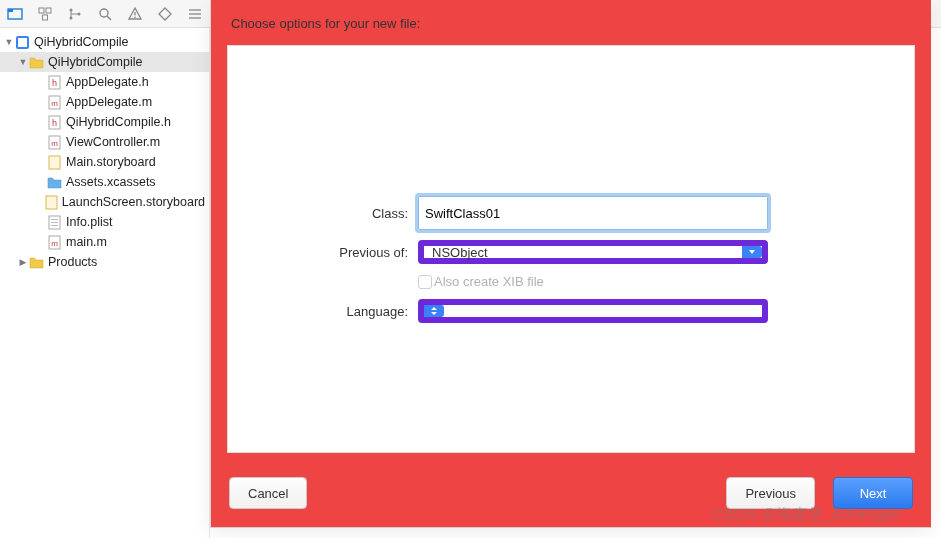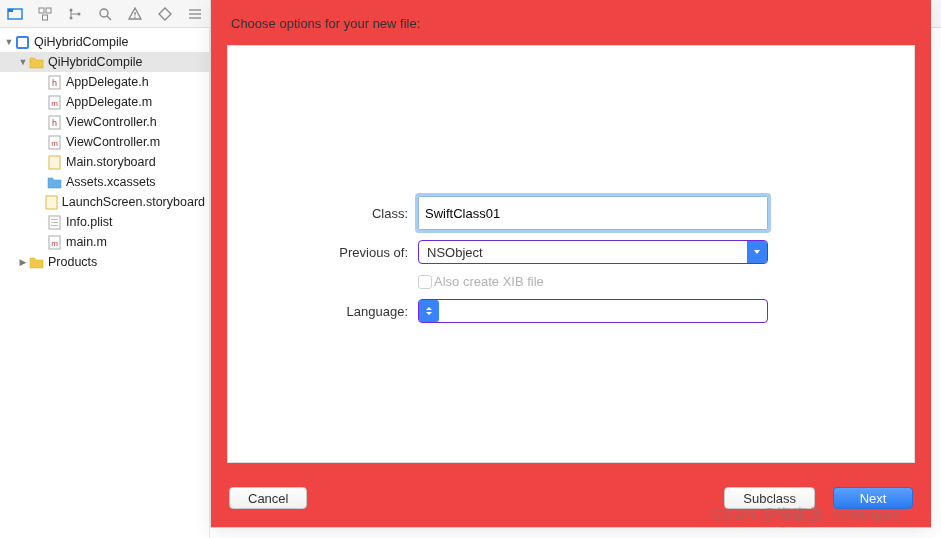--- a/index.html
+++ b/index.html
@@ -21,30 +21,30 @@
     .d2 { padding-left: 36px; }
 
     .sheet { position: absolute; top: 0; left: 210px; right: 10px; bottom: 10px; background: #ef4444; border-left: 1px solid #d8d8d8; border-bottom: 1px solid #d0d0d0; box-shadow: 0 4px 20px rgba(0,0,0,.08); display: flex; flex-direction: column; }
     .sheet-head { padding: 16px 20px 10px; font-size: 13px; color: #333; }
     .sheet-body { flex: 1; border: 1px solid #dcdcdc; margin: 4px 16px 12px; background: #fff; position: relative; }
     .form { position: absolute; top: 150px; left: 0; right: 0; padding: 0 30px; }
     .row { display: flex; align-items: center; margin-bottom: 10px; }
     .row .lab { width: 160px; text-align: right; padding-right: 10px; font-size: 13px; color: #333; }
     .row .ctrl { flex: 1; max-width: 350px; }
     .txtinput { width: 100%; height: 34px; padding: 2px 6px; font-size: 13px; border: 1px solid #8fb9e6; outline: 3px solid #a9cef2; outline-offset: 0; border-radius: 1px; }
-    .combo { width: 100%; height: 24px; display: flex; align-items: center; border: 1px solid #6d28d9; border-radius: 4px; background: #fff; position: relative; }
+    .combo { width: 100%; height: 24px; display: flex; align-items: center; border: 6px solid #6d28d9; border-radius: 4px; background: #fff; position: relative; }
     .combo .ctxt { flex: 1; padding: 0 8px; font-size: 13px; }
     .combo .cbtn { width: 20px; height: 100%; background: #3a82f7; border-radius: 0 3px 3px 0; display: flex; align-items: center; justify-content: center; }
     .combo .cbtn svg { fill: #fff; }
     .chkrow { display: flex; align-items: center; gap: 2px; color: #b2b2b2; font-size: 13px; }
     .chkbox { width: 14px; height: 14px; border: 1px solid #d0d0d0; border-radius: 3px; }
 
     .sheet-foot { display: flex; padding: 12px 18px 18px; gap: 10px; }
     .sheet-foot .spacer { flex: 1; }
-    .btn { height: 22px; padding: 0 18px; font-size: 13px; border-radius: 4px; border: 1px solid #c8c8c8; background: linear-gradient(#fdfdfd, #f1f1f1); display: flex; align-items: center; justify-content: center; cursor: default; }
+    .btn { height: 32px; padding: 0 18px; font-size: 13px; border-radius: 4px; border: 1px solid #c8c8c8; background: linear-gradient(#fdfdfd, #f1f1f1); display: flex; align-items: center; justify-content: center; cursor: default; }
     .btn.primary { background: linear-gradient(#5aa0ff, #2a7aef); border-color: #2a6fd6; color: #fff; min-width: 80px; margin-left: 8px; }
 
     .watermark { position: absolute; bottom: 14px; right: 40px; color: rgba(120,120,120,.5); font-size: 15px; letter-spacing: .5px; pointer-events: none; }
   </style>
 </head>
 <body>
 
 <div class="toolbar">
   <span class="ico active">
       <svg width="16" height="14" viewBox="0 0 16 14">
@@ -136,21 +136,21 @@
         <span class="label">AppDelegate.m</span>
       </div>
     <div class="node d2">
         <span class="disc"></span>
         <span class="ficon">
           <svg width="13" height="15" viewBox="0 0 13 15">
             <rect x="1" y="1" width="11" height="13" fill="#fff" stroke="#aaa"></rect>
             <text x="6.5" y="11" font-size="9" text-anchor="middle" fill="#c43b3b">h</text>
           </svg>
         </span>
-        <span class="label">ViewController.h</span>
+        <span class="label">QiHybridCompile.h</span>
       </div>
     <div class="node d2">
         <span class="disc"></span>
         <span class="ficon">
           <svg width="13" height="15" viewBox="0 0 13 15">
             <rect x="1" y="1" width="11" height="13" fill="#fff" stroke="#aaa"></rect>
             <text x="6.5" y="11" font-size="8" text-anchor="middle" fill="#c43b3b">m</text>
           </svg>
         </span>
         <span class="label">ViewController.m</span>
@@ -254,18 +254,18 @@
                 </svg>
               </span>
           </div>
         </div>
       </div>
     </div>
   </div>
   <div class="sheet-foot">
     <div class="btn">Cancel</div>
     <div class="spacer"></div>
-    <div class="btn">Subclass</div>
+    <div class="btn">Previous</div>
     <div class="btn primary">Next</div>
   </div>
 </div>
 
 <div class="watermark">CSDN @海森堡_lichangan</div>
 
 </body></html>

